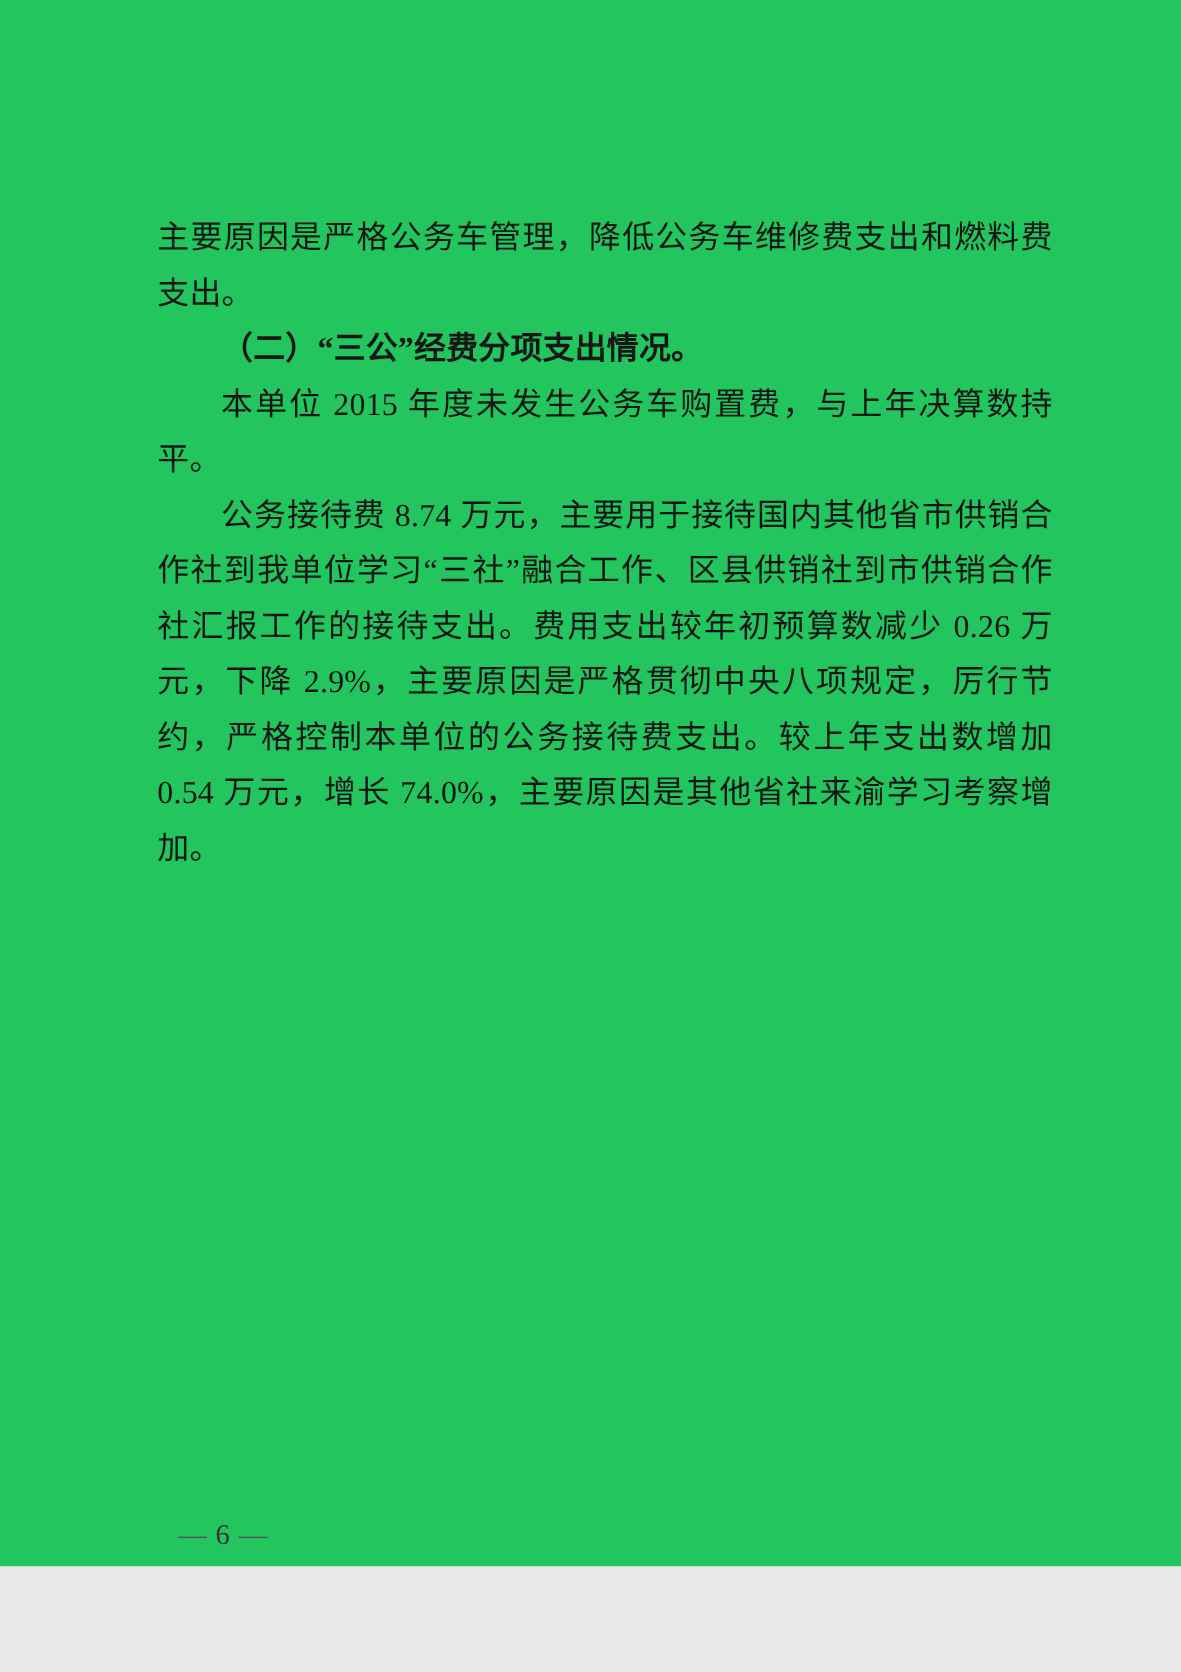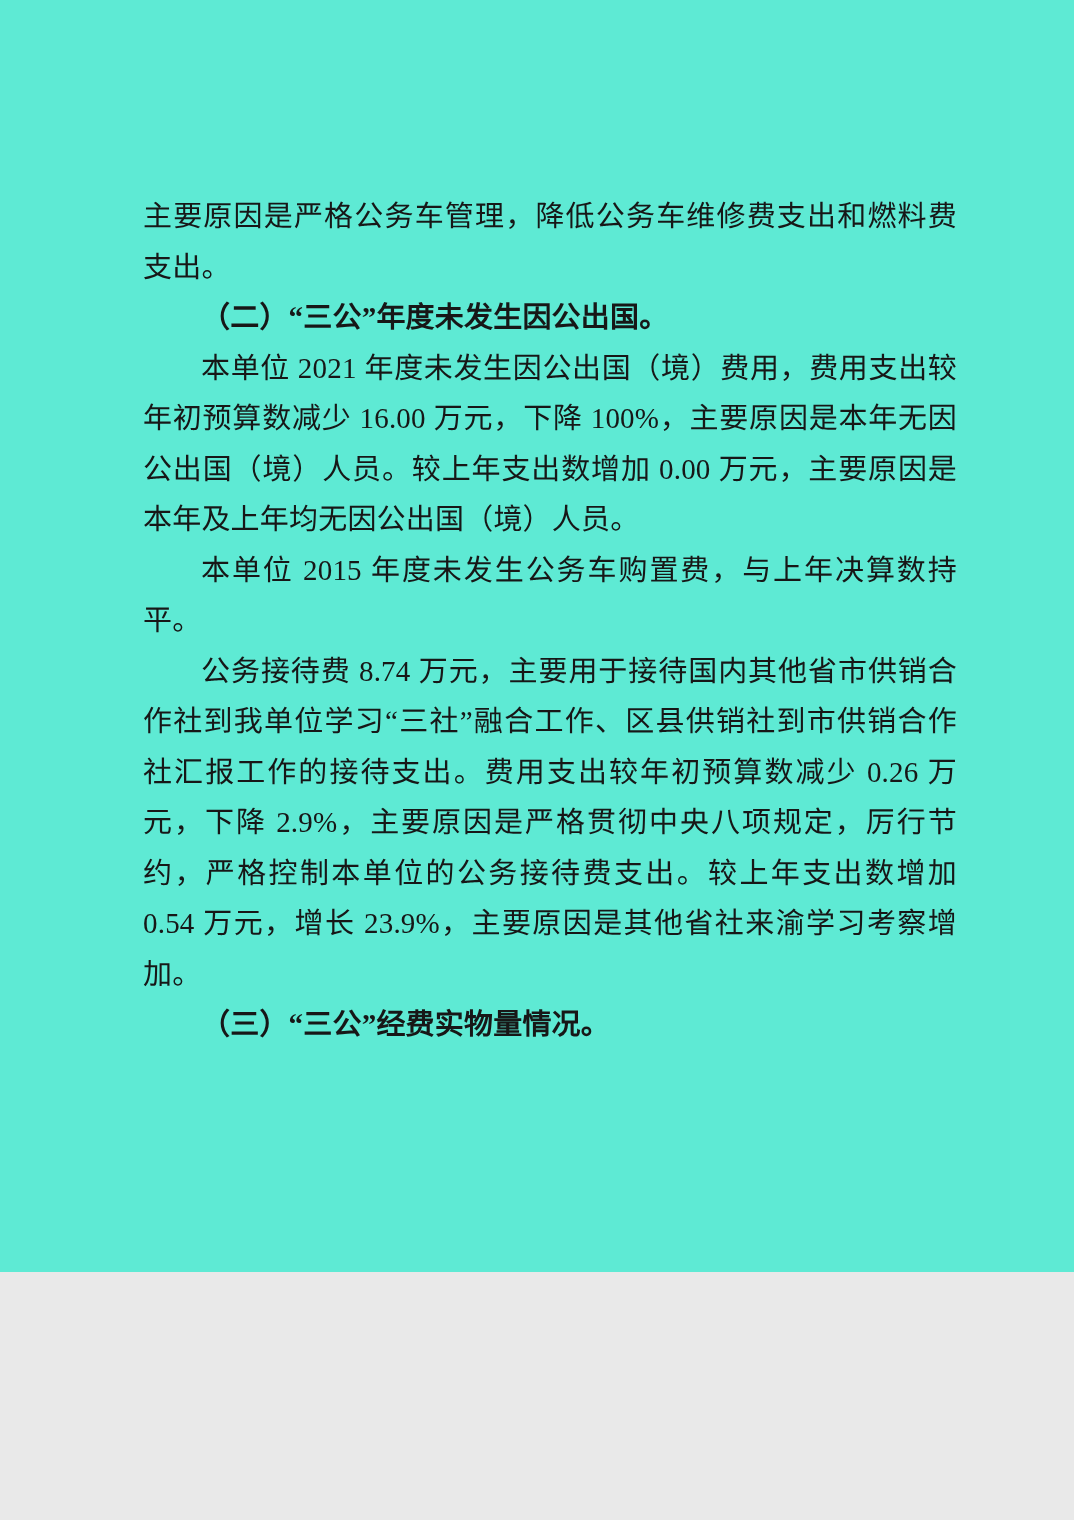--- a/index.html
+++ b/index.html
@@ -3,23 +3,23 @@
 <meta charset="utf-8">
 <style>
   * { margin: 0; padding: 0; box-sizing: border-box; }
   html, body {
     background: #e9e9e9;
     font-family: "Liberation Serif", "DejaVu Serif", serif;
   }
   .page {
     position: relative;
     width: 1074px;
-    height: 1272px;
+    height: 1424px;
     margin: 0 auto;
-    background: #5eead4;
+    background: #22c55e;
     overflow: hidden;
   }
   .doc-body {
     position: absolute;
     left: 143px;
     top: 191px;
     width: 814px;
     font-size: 29px;
     line-height: 50.5px;
     color: #171717;
@@ -51,24 +51,22 @@
     padding: 0 6px;
   }
 </style>
 </head>
 <body>
 
 <div class="page">
 
   <div class="doc-body">
     <p class="continuation">主要原因是严格公务车管理，降低公务车维修费支出和燃料费支出。</p>
-    <p class="heading">（二）“三公”年度未发生因公出国。</p>
-    <p>本单位 2021 年度未发生因公出国（境）费用，费用支出较年初预算数减少 16.00 万元，下降 100%，主要原因是本年无因公出国（境）人员。较上年支出数增加 0.00 万元，主要原因是本年及上年均无因公出国（境）人员。</p>
+    <p class="heading">（二）“三公”经费分项支出情况。</p>
     <p>本单位 2015 年度未发生公务车购置费，与上年决算数持平。</p>
-    <p>公务接待费 8.74 万元，主要用于接待国内其他省市供销合作社到我单位学习“三社”融合工作、区县供销社到市供销合作社汇报工作的接待支出。费用支出较年初预算数减少 0.26 万元，下降 2.9%，主要原因是严格贯彻中央八项规定，厉行节约，严格控制本单位的公务接待费支出。较上年支出数增加 0.54 万元，增长 23.9%，主要原因是其他省社来渝学习考察增加。</p>
-    <p class="heading">（三）“三公”经费实物量情况。</p>
+    <p>公务接待费 8.74 万元，主要用于接待国内其他省市供销合作社到我单位学习“三社”融合工作、区县供销社到市供销合作社汇报工作的接待支出。费用支出较年初预算数减少 0.26 万元，下降 2.9%，主要原因是严格贯彻中央八项规定，厉行节约，严格控制本单位的公务接待费支出。较上年支出数增加 0.54 万元，增长 74.0%，主要原因是其他省社来渝学习考察增加。</p>
   </div>
 
   <div class="page-footer">
     <span class="dash">—</span><span>6</span><span class="dash">—</span>
   </div>
 
 </div>
 
 </body></html>

